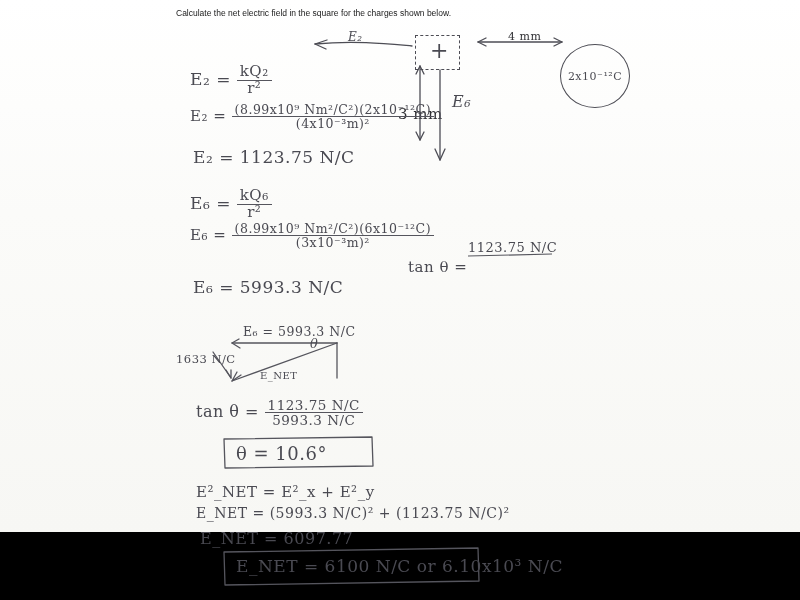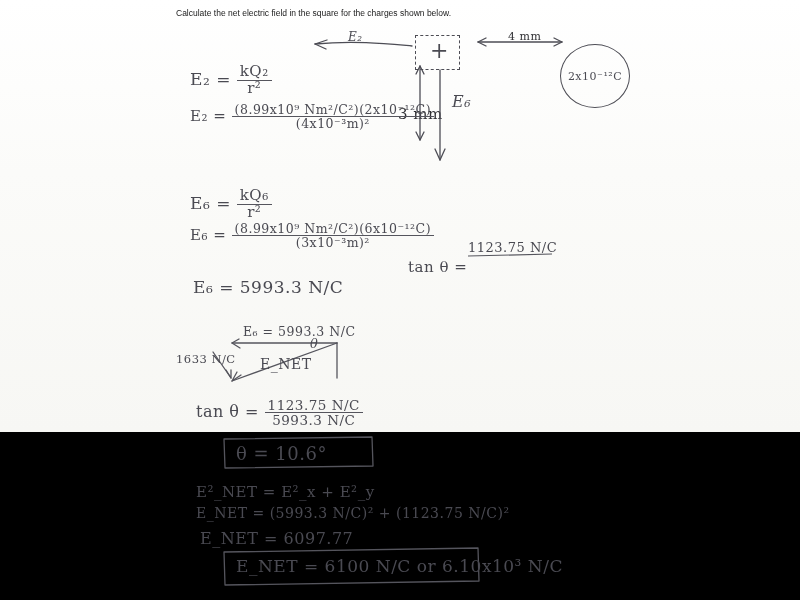--- a/index.html
+++ b/index.html
@@ -2,21 +2,21 @@
 <html><head>
 <meta charset="utf-8">
 <style>
   html,body{margin:0;padding:0;}
   body{
     width:800px;height:600px;background:#000;
     font-family:"Liberation Sans",sans-serif;
     overflow:hidden;
   }
   #page{
-    position:absolute;left:0;top:0;width:800px;height:432px;
+    position:absolute;left:0;top:0;width:800px;height:532px;
     background:#f9a8d4;
     color:#3a3a3a;
   }
   
   #page:before{
     content:"";position:absolute;inset:0;
     background:linear-gradient(180deg,#ffffff 0%,#fbfbf9 40%,#f7f7f4 100%);
   }
   .t{position:absolute;white-space:nowrap;}
   
@@ -111,20 +111,21 @@
   </div>
 
   <div class="t hw" style="left:190px;top:103px;font-size:15px;">
     <span>E₂ =</span>
     <span class="frac" style="font-size:12.5px;">
       <span class="num">(8.99x10⁹ Nm²/C²)(2x10⁻¹²C)</span>
       <span class="den">(4x10⁻³m)²</span>
     </span>
   </div>
 
+  <div class="t hw" style="left:193px;top:147px;font-size:17px;">E₂ = 1123.75 N/C</div>
 
   <div class="t hw" style="left:190px;top:188px;font-size:17px;">
     <span>E₆ =</span>
     <span class="frac" style="font-size:15px;">
       <span class="num">kQ₆</span>
       <span class="den">r²</span>
     </span>
   </div>
 
   <div class="t hw" style="left:190px;top:222px;font-size:15px;">
@@ -136,21 +137,21 @@
   </div>
 
   <div class="t hw" style="left:193px;top:277px;font-size:17px;">E₆ = 5993.3 N/C</div>
 
   <div class="t hw" style="left:408px;top:258px;font-size:15px;">tan θ =</div>
   <div class="t hw" style="left:468px;top:240px;font-size:13px;">1123.75 N/C</div>
 
   <div class="t hw" style="left:243px;top:324px;font-size:12.5px;">E₆ = 5993.3 N/C</div>
   <div class="t hw" style="left:176px;top:352px;font-size:11.5px;">1633 N/C</div>
   <div class="t hw i" style="left:310px;top:336px;font-size:13px;">θ</div>
-  <div class="t hw" style="left:260px;top:356px;font-size:14px;text-align:right;">E_NET</div>
+  <div class="t hw" style="left:260px;top:370px;font-size:10px;text-align:right;">E_NET</div>
 
   <div class="t hw" style="left:196px;top:398px;font-size:16px;">
     <span>tan θ =</span>
     <span class="frac" style="font-size:13.5px;">
       <span class="num">1123.75 N/C</span>
       <span class="den">5993.3 N/C</span>
     </span>
   </div>
 
   <div class="t hw" style="left:236px;top:443px;font-size:18px;">θ = 10.6°</div>

